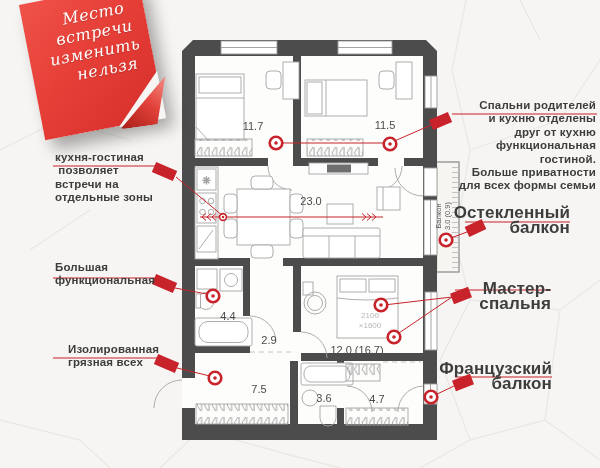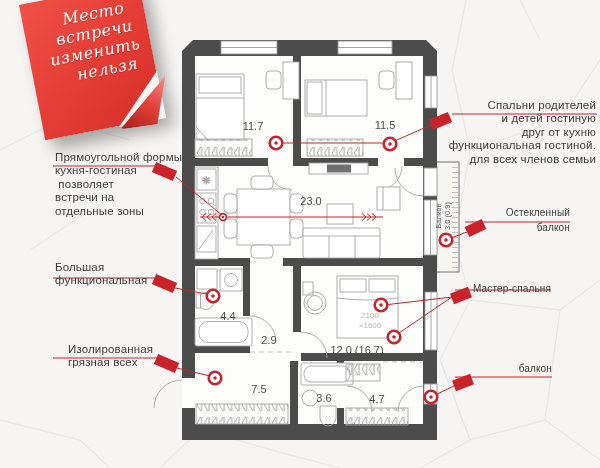--- a/index.html
+++ b/index.html
@@ -4,23 +4,23 @@
 <style>
   html,body{margin:0;padding:0;}
   #stage{
     position:relative;width:600px;height:468px;overflow:hidden;
     background:#f6f5f3;
     font-family:"Liberation Sans",sans-serif;
   }
   svg{position:absolute;left:0;top:0;}
   
   .ann{position:absolute;color:#3d3d3d;font-size:11.5px;line-height:13.4px;letter-spacing:.15px;}
-  .ann span{display:block;}
+  .ann span{display:block;font-weight:bold;}
   .ann.right{text-align:right;}
-  .ann.big{font-size:10px;line-height:14.6px;}
+  .ann.big{font-size:17px;line-height:14.6px;}
   
   .note{
     position:absolute;left:31px;top:-8px;width:122px;height:138px;
     background:linear-gradient(140deg,#ef5248 0%,#e63f38 45%,#d62f2a 100%);
     transform:rotate(-11deg);
     box-shadow:7px 11px 16px rgba(0,0,0,.33);
   }
   .note::before{ 
     content:"";position:absolute;right:-1px;bottom:-1px;width:0;height:0;
     border-style:solid;border-width:0 0 48px 48px;
@@ -331,51 +331,52 @@
     <div class="note-text">
       <span>Место</span>
       <span>встречи</span>
       <span>изменить</span>
       <span>нельзя</span>
     </div>
     <div class="note-fold"></div>
   </div>
 
   <div class="ann" style="left:55px;top:151px;width:140px">
-    <span>Прямоугольной формы</span>
     <span>кухня-гостиная</span>
     <span>&nbsp;позволяет</span>
     <span>встречи на</span>
     <span>отдельные зоны</span>
   </div>
 
   <div class="ann" style="left:55px;top:261px;width:140px">
     <span>Большая</span>
     <span>функциональная</span>
   </div>
 
   <div class="ann" style="left:68px;top:343px;width:140px">
     <span>Изолированная</span>
     <span>грязная всех</span>
   </div>
 
   <div class="ann right" style="right:4px;top:99px;width:155px">
     <span>Спальни родителей</span>
-    <span>и детей гостиную</span>
+    <span>и кухню отделены</span>
     <span>друг от кухню</span>
     <span>функциональная гостиной.</span>
-    <span>для всех членов семьи</span>
+    <span>Больше приватности</span>
+    <span>для всех формы семьи</span>
   </div>
 
   <div class="ann right big" style="right:30px;top:206px;width:120px">
     <span>Остекленный</span>
     <span>балкон</span>
   </div>
 
   <div class="ann right big" style="right:49px;top:282px;width:120px">
     <span>Мастер-спальня</span>
   </div>
 
   <div class="ann right big" style="right:48px;top:362px;width:120px">
+    <span>Французский</span>
     <span>балкон</span>
   </div>
 
 </div>
 
 </body></html>

